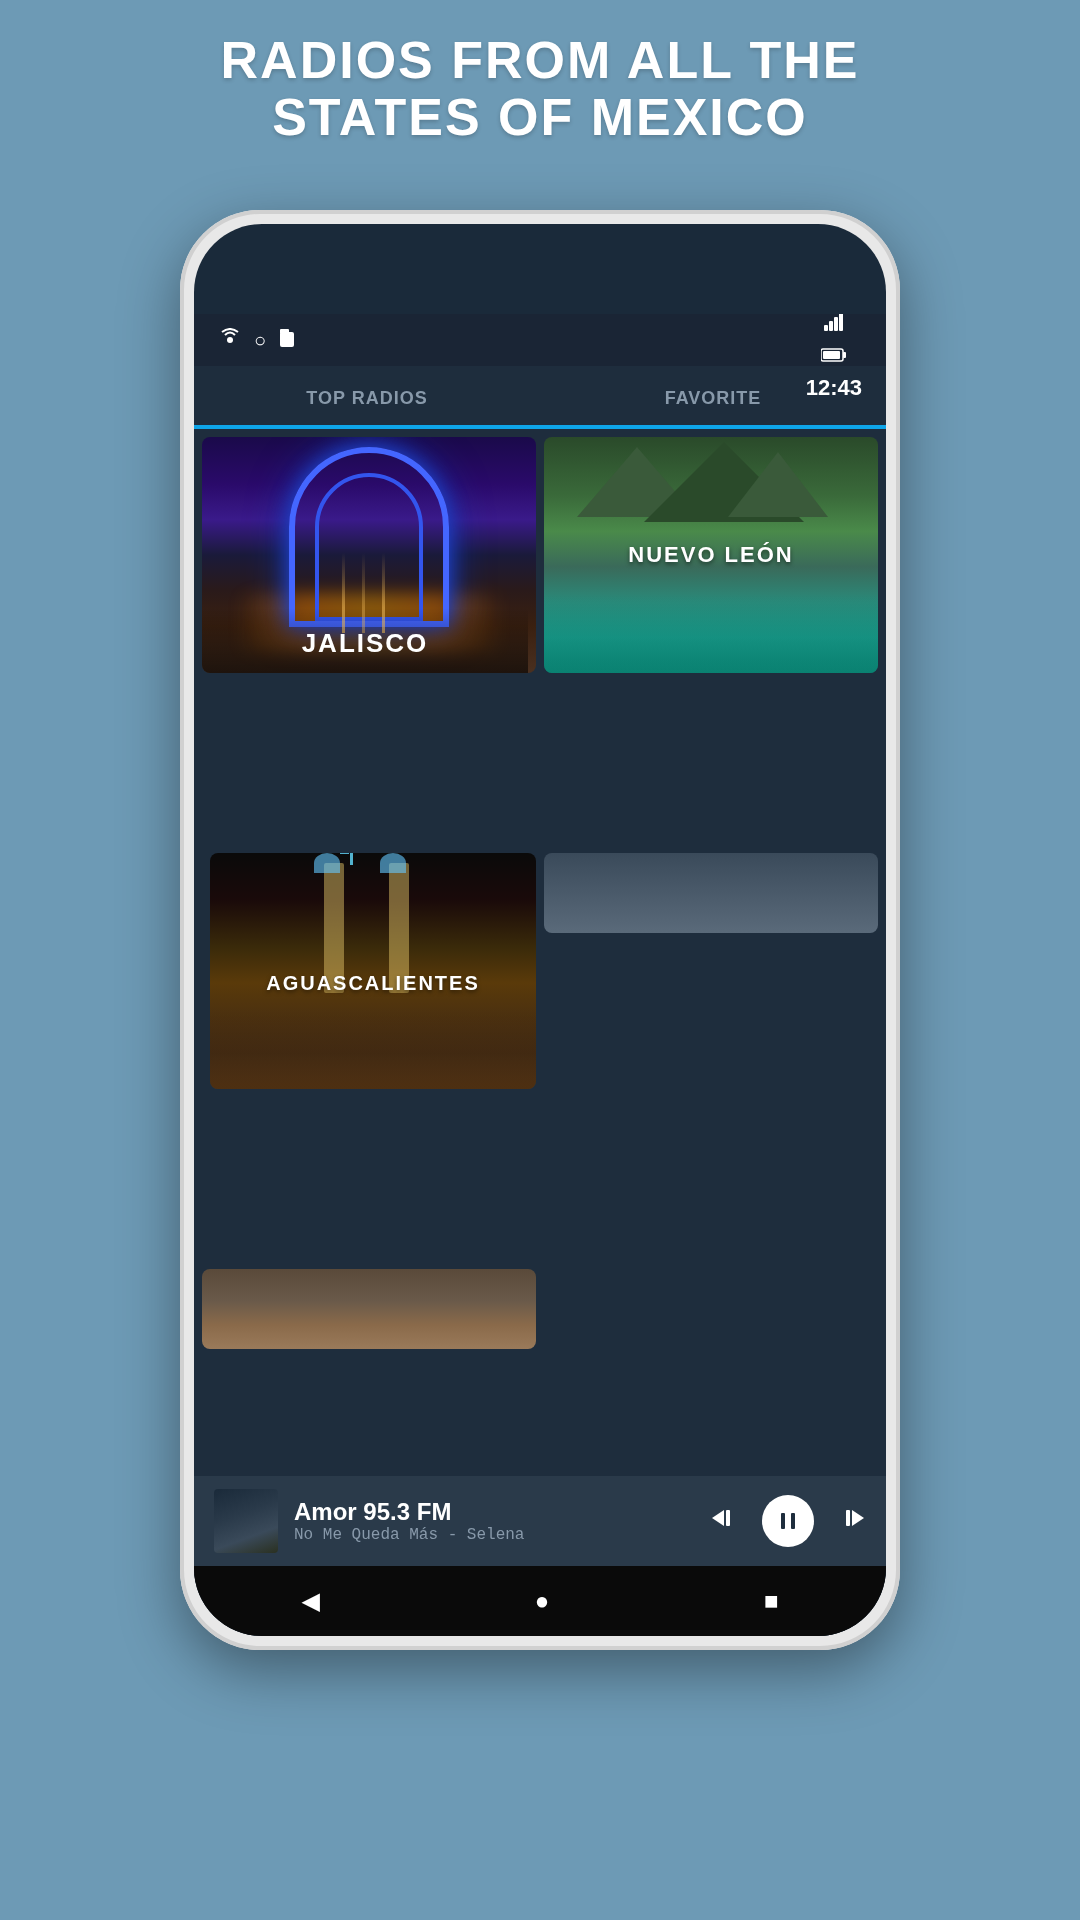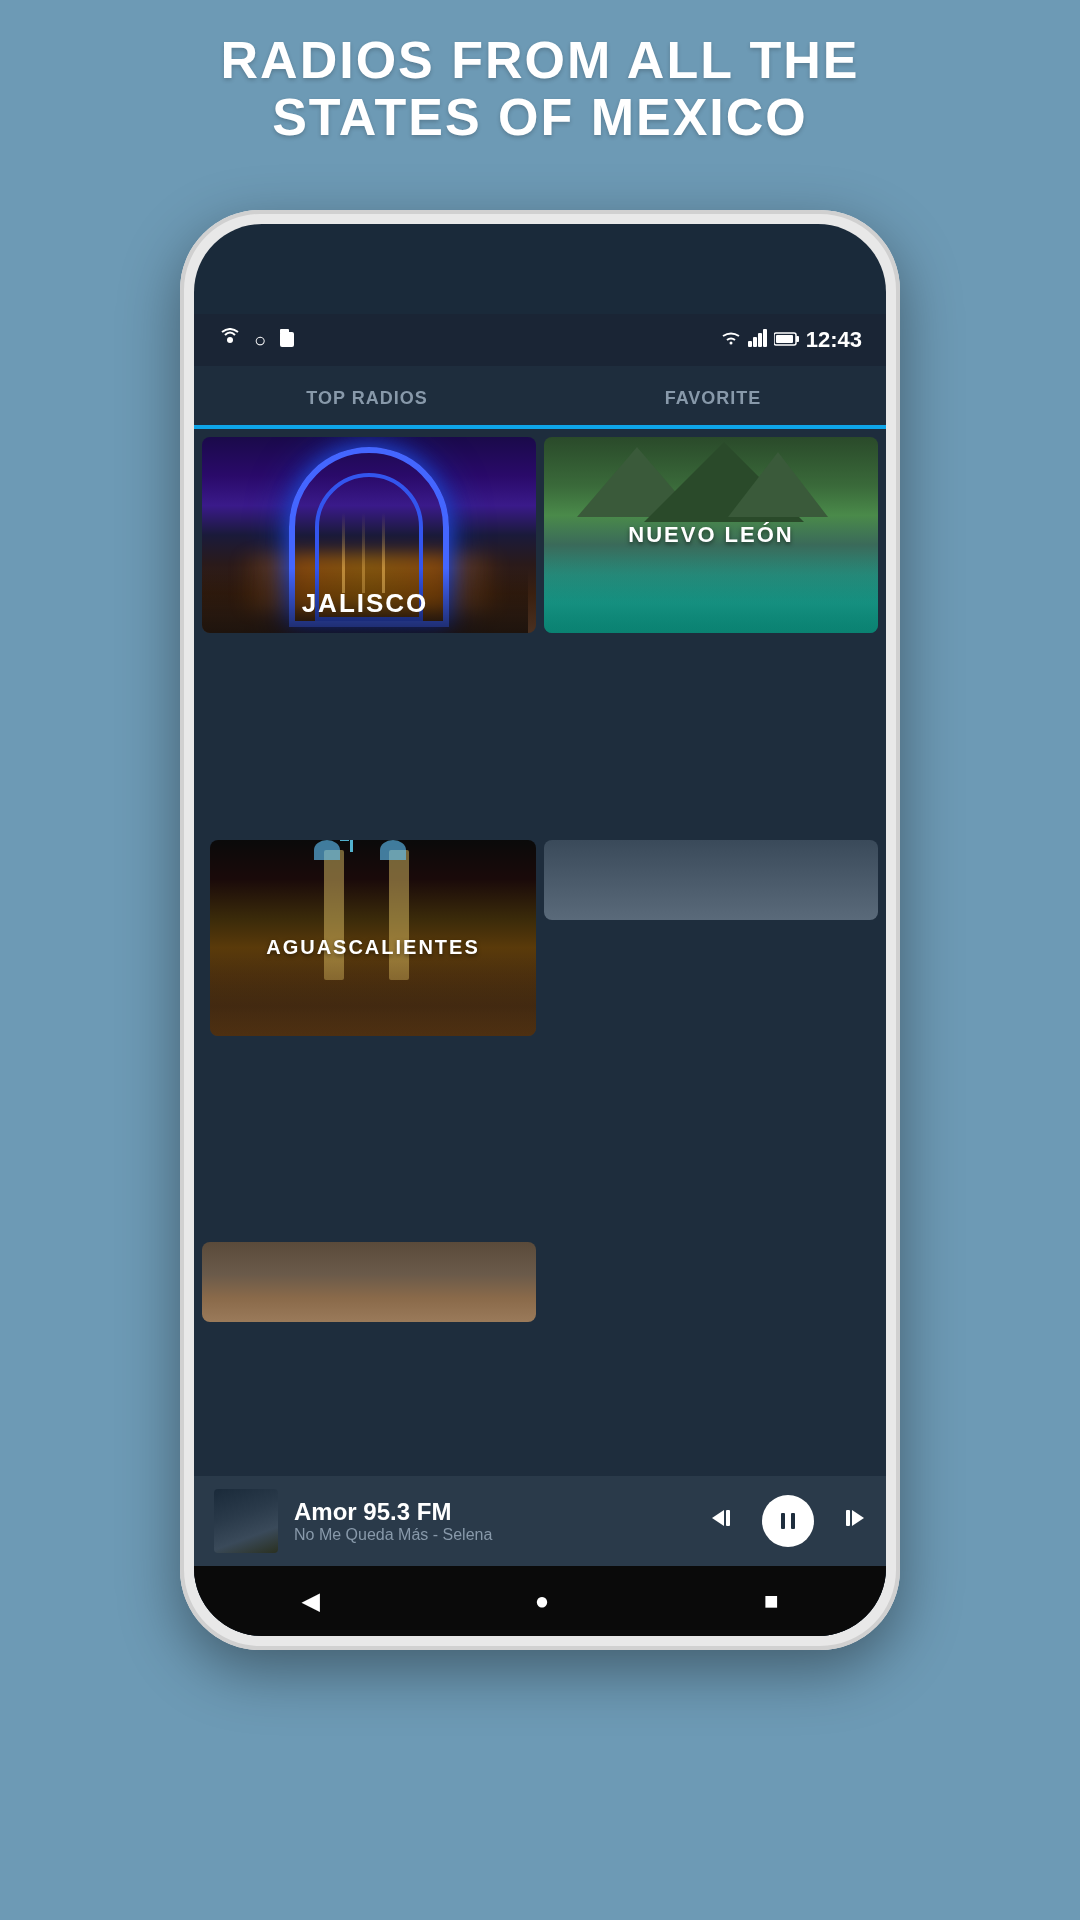--- a/index.html
+++ b/index.html
@@ -143,20 +143,21 @@
       font-size: 20px;
     }
 
     .status-right {
       display: flex;
       align-items: center;
       gap: 6px;
       color: white;
       font-size: 22px;
       font-weight: bold;
+      flex-direction: column;
     }
 
     .time-text {
       font-size: 22px;
       font-weight: bold;
     }
 
     
     .tab-bar {
       background: #1e2d3d;
@@ -197,21 +198,21 @@
       padding: 8px;
       display: grid;
       grid-template-columns: 1fr 1fr;
       gap: 8px;
       overflow-y: auto;
       height: calc(100% - 52px - 70px - 100px);
     }
 
     .grid-item {
       position: relative;
-      height: 196px;
+      height: 236px;
       border-radius: 8px;
       overflow: hidden;
       cursor: pointer;
     }
 
     
     .jalisco-bg {
       background: linear-gradient(180deg,
         #1a0a4a 0%, #2a0a6a 20%, #3a1a8a 35%,
         #1a1a3a 50%, #2a1a1a 65%, #3a2010 80%, #4a3020 100%);
@@ -361,20 +362,21 @@
     .player-station {
       color: white;
       font-size: 24px;
       font-weight: bold;
     }
 
     .player-song {
       color: #8899aa;
       font-size: 16px;
       margin-top: 0;
+      font-family: Liberation Mono, monospace;
     }
 
     .player-controls {
       display: flex;
       align-items: center;
       gap: 24px;
     }
 
     .ctrl-btn {
       color: white;

